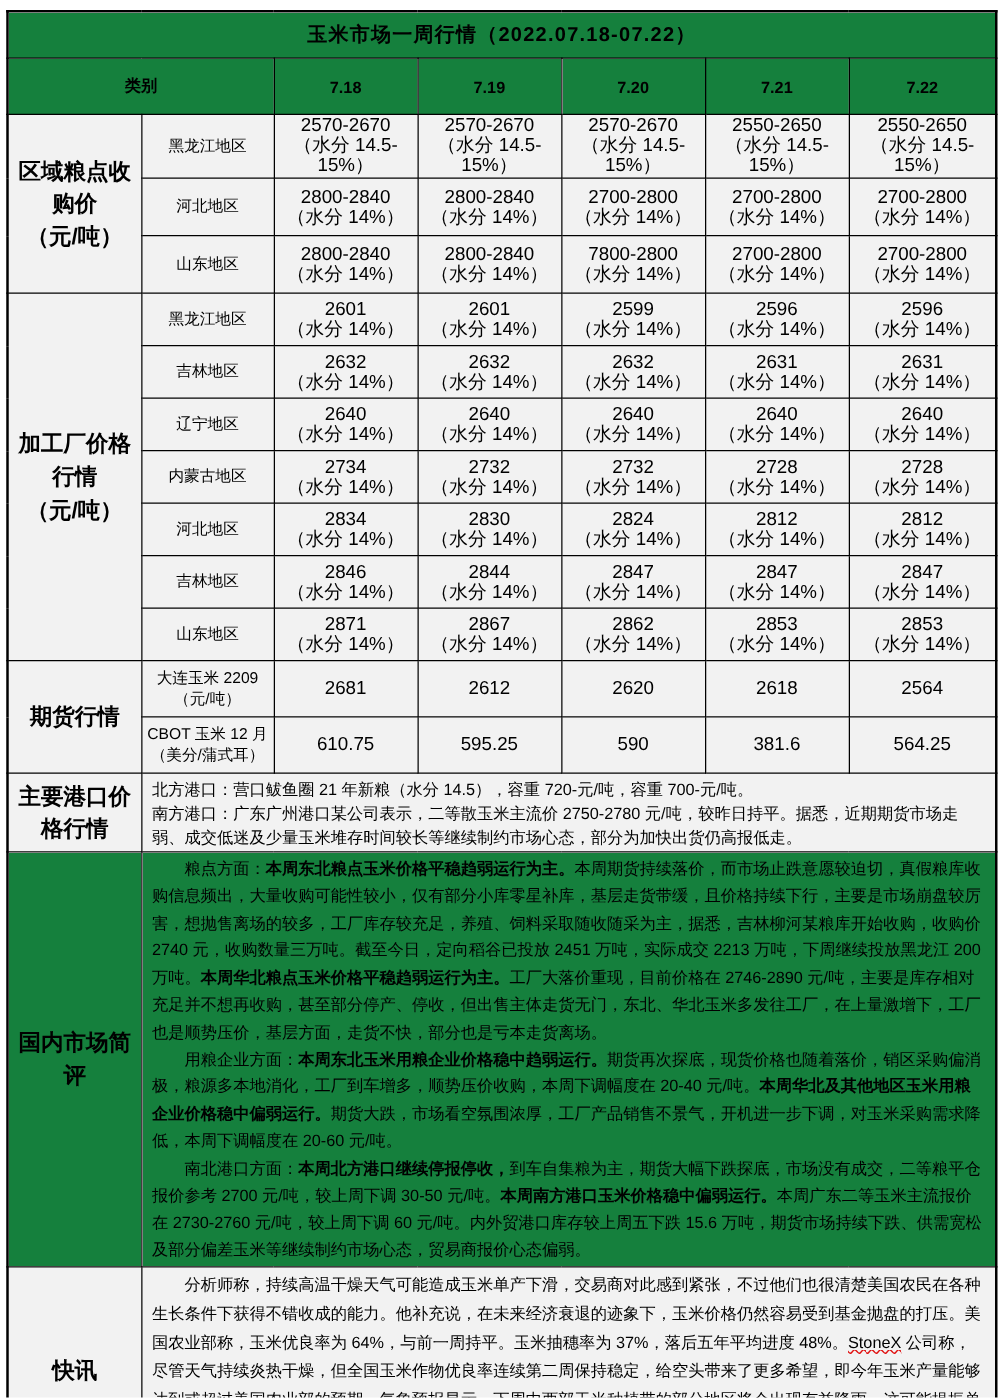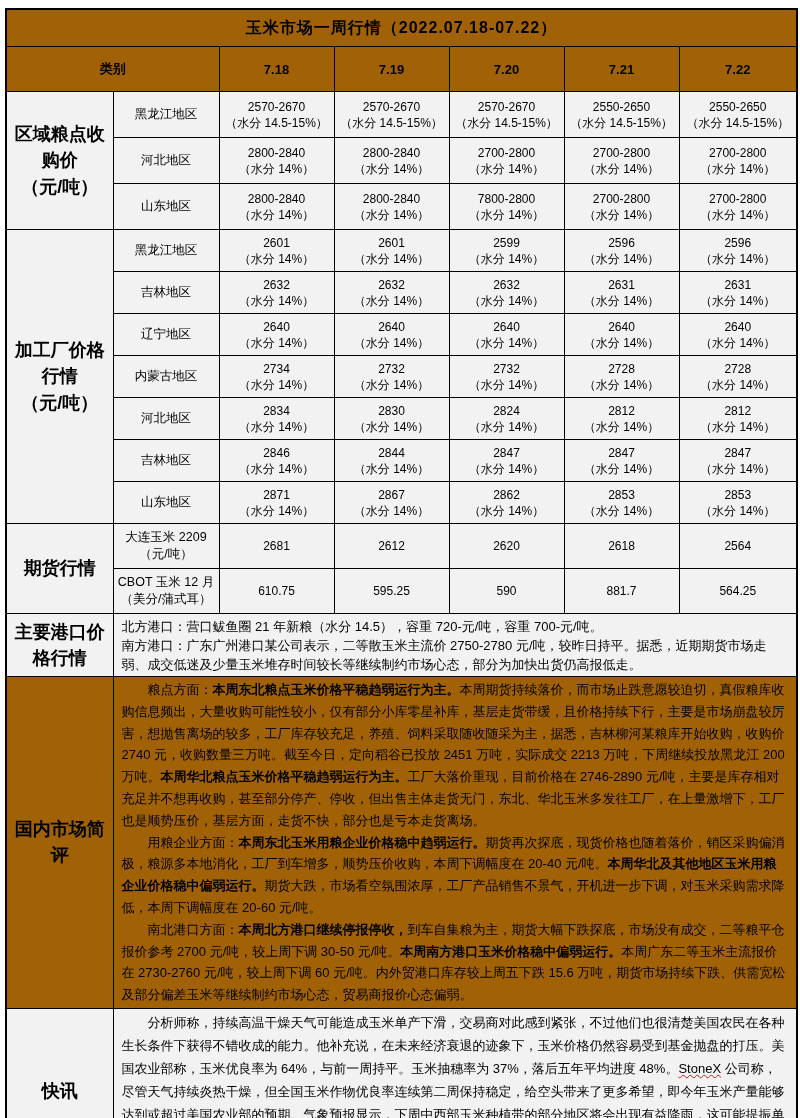--- a/index.html
+++ b/index.html
@@ -11,26 +11,26 @@
   .page{padding:8px 4px 0 5px;}
   table{
     border-collapse:collapse;width:791px;table-layout:fixed;
     border:2px solid #000;
   }
   td{
     border:1px solid #000;background:#f2f2f2;
     vertical-align:middle;text-align:center;
     padding:1px 2px;overflow:hidden;
   }
-  .blue{background:#a16207;}
+  .blue{background:#15803d;}
   .title{font-size:16px;font-weight:bold;height:34px;letter-spacing:1px;}
   .hdr{font-size:13px;font-weight:bold;height:42px;}
   .sec-label{font-size:18px;font-weight:bold;line-height:1.45;}
   .row-name{font-size:12.5px;margin-left:18px;}
-  .val{font-size:12px;line-height:16px;}
+  .val{font-size:15px;line-height:16px;}
   tr.r-region td{height:43px;}
   tr.r-factory td{height:39px;}
   tr.r-fut td{height:42px;}
   tr.r-port td{height:58px;}
   tr.r-review td{height:285px;}
   tr.r-news td{height:140px;}
   .text-block{
     text-align:left;vertical-align:middle;
     font-size:13px;padding:2px 8px;
   }
@@ -168,21 +168,21 @@
           <td class="val">2612</td>
           <td class="val">2620</td>
           <td class="val">2618</td>
           <td class="val">2564</td>
         </tr>
         <tr class="r-fut">
           <td class="row-name">CBOT 玉米 12 月<br>（美分/蒲式耳）</td>
           <td class="val">610.75</td>
           <td class="val">595.25</td>
           <td class="val">590</td>
-          <td class="val">881.7</td>
+          <td class="val">381.6</td>
           <td class="val">564.25</td>
         </tr>
       </tbody>
     <tbody>
       <tr class="r-port">
         <td class="sec-label">主要港口价格行情</td>
         <td colspan="6" class="text-block lh19">
             <p><span>北方港口：营口鲅鱼圈 21 年新粮（水分 14.5），容重 720-元/吨，容重 700-元/吨。</span></p>
             <p><span>南方港口：广东广州港口某公司表示，二等散玉米主流价 2750-2780 元/吨，较昨日持平。据悉，近期期货市场走弱、成交低迷及少量玉米堆存时间较长等继续制约市场心态，部分为加快出货仍高报低走。</span></p>
           </td>

